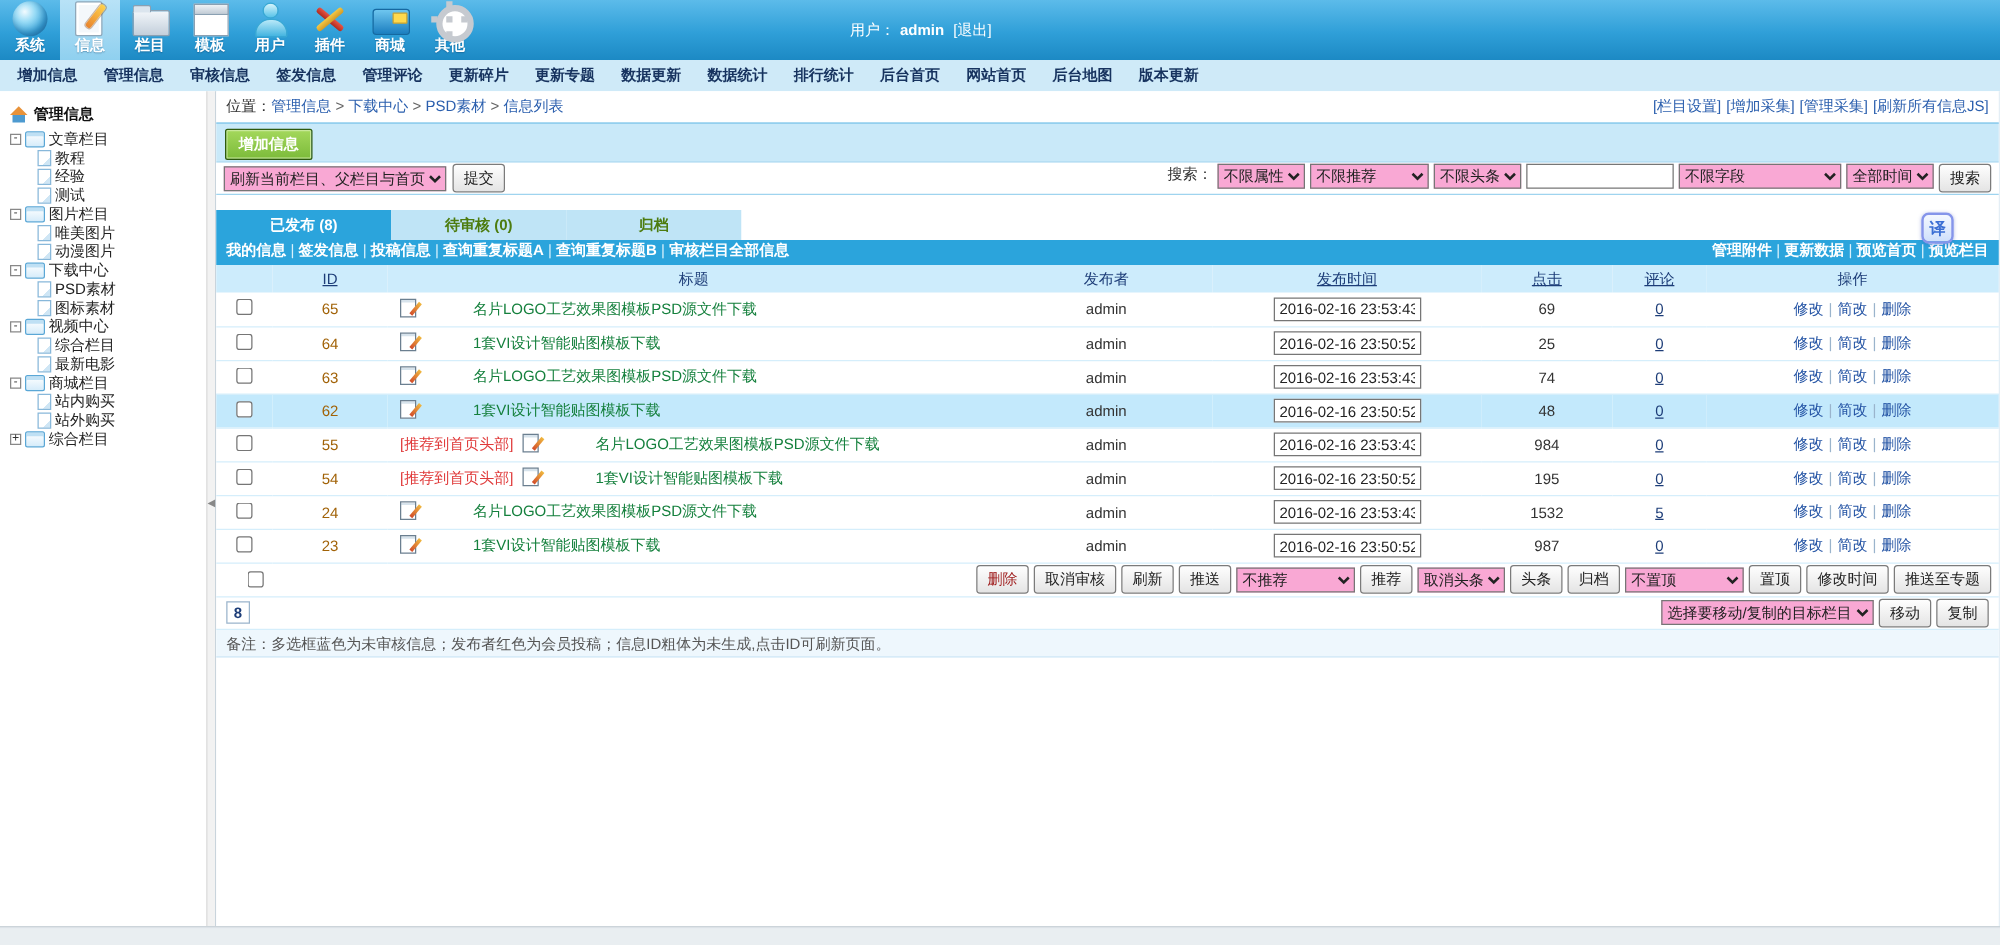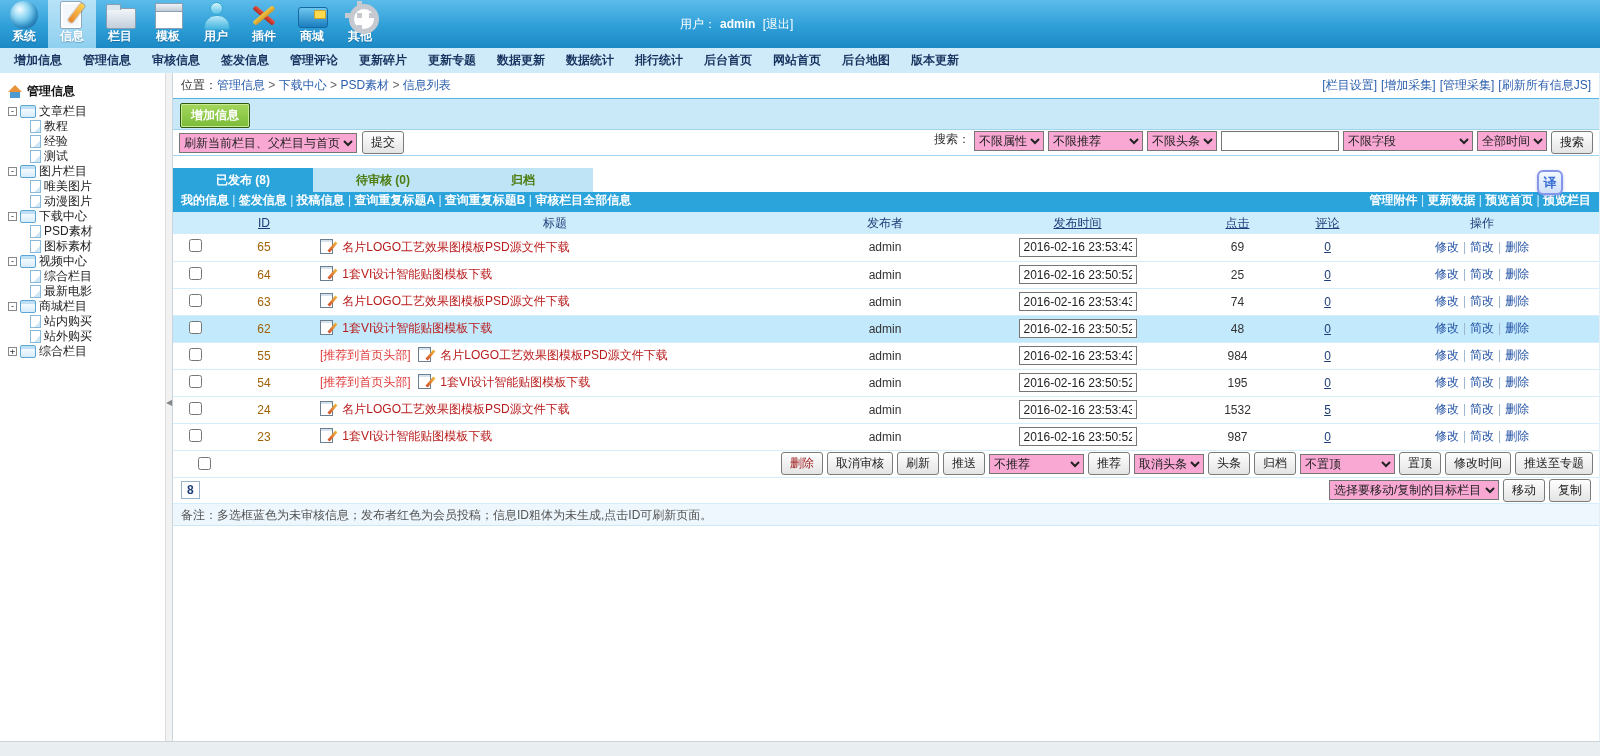--- a/index.html
+++ b/index.html
@@ -120,21 +120,21 @@
 
   table.grid { width:100%; border-collapse:collapse; table-layout:fixed; }
   .grid th { background:#cdecfc; height:22px; font-size:12px; color:#1d3d78; font-weight:normal; }
   .grid th a { color:#1d3d78; text-decoration:underline; }
   .grid td { height:27px; border-bottom:1px solid #d5eefb; font-size:12px; color:#333; }
   tr.row.highlighted td { background:#c3e9fc; }
   .c-check, .c-id, .c-pub, .c-time, .c-clicks, .c-comments, .c-ops { text-align:center; }
   .c-id a { color:#a16207; }
   .c-clicks { color:#1d3d78; }
   .c-title { text-align:left; padding-left:10px; }
-  .title-link { color:#b91c1c; }
+  .title-link { color:#15803d;margin-left:36px; }
   .badge { color:#e03a3a; margin-right:4px; }
   .cmt-link { color:#1d3d78; text-decoration:underline; }
   .c-ops a { color:#2353a4; }
   .c-ops .sep { color:#9ab4cc; margin:0 4px; }
   .doc-icon { display:inline-block; width:13px; height:15px; background:#fff; border:1px solid #6b7f90;
     position:relative; vertical-align:-3px; margin-right:6px; box-shadow:inset 0 2px 0 #d7e3ec; }
   .doc-icon::after { content:''; position:absolute; width:3px; height:12px;
     background:linear-gradient(#f0b93f,#d24c2a); right:-2px; top:1px; transform:rotate(40deg); }
   .time-input { width:118px; height:19px; border:1px solid #767676; font-size:12px; padding:0 4px; color:#222; }
 

